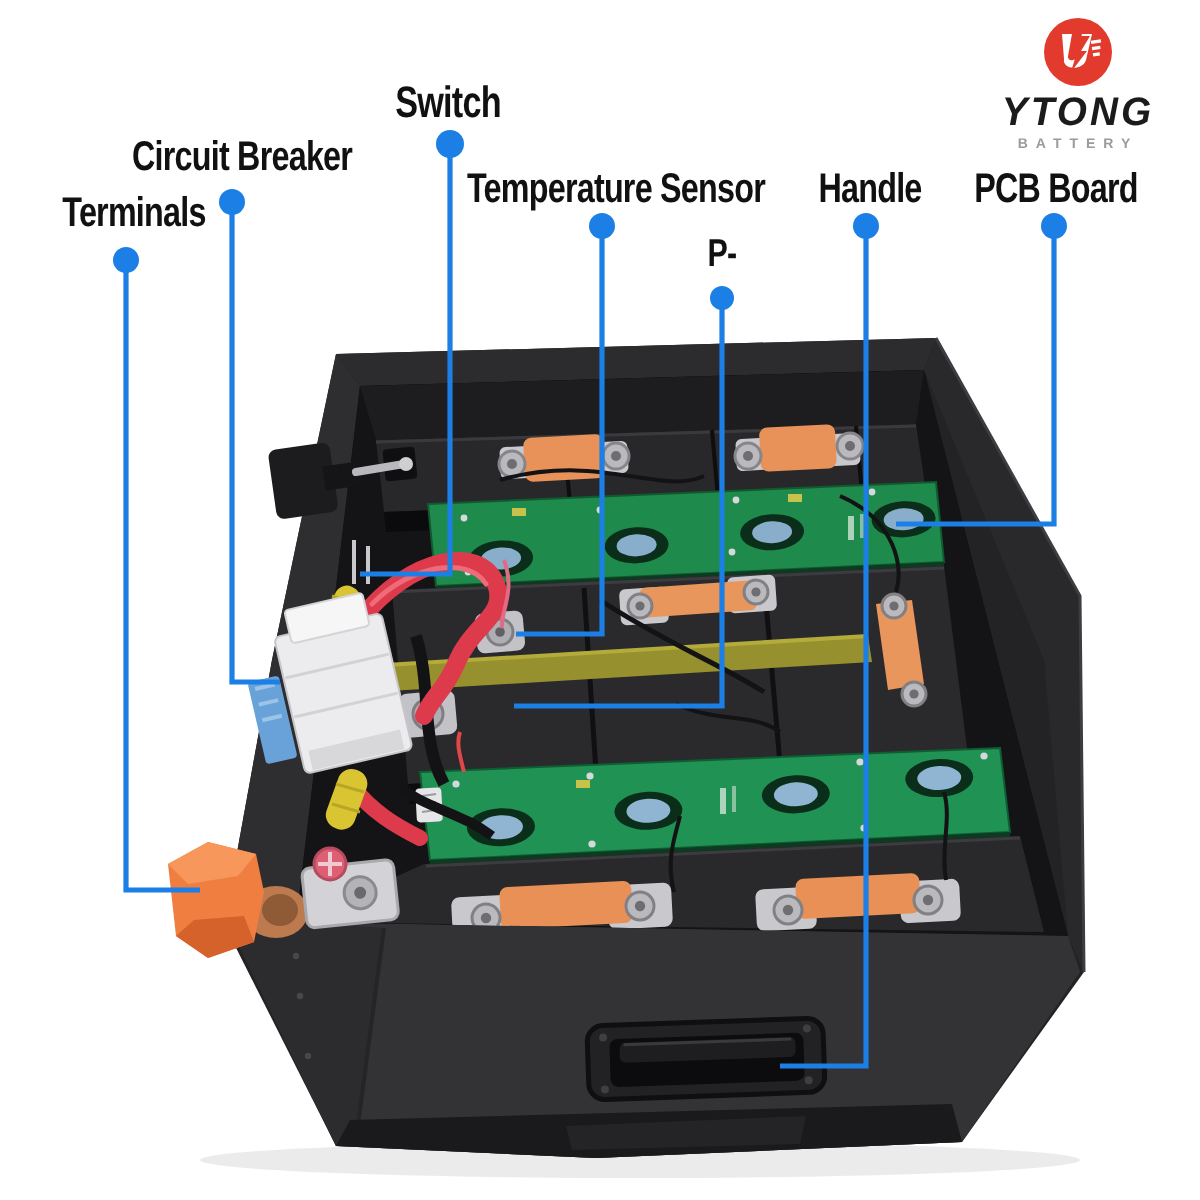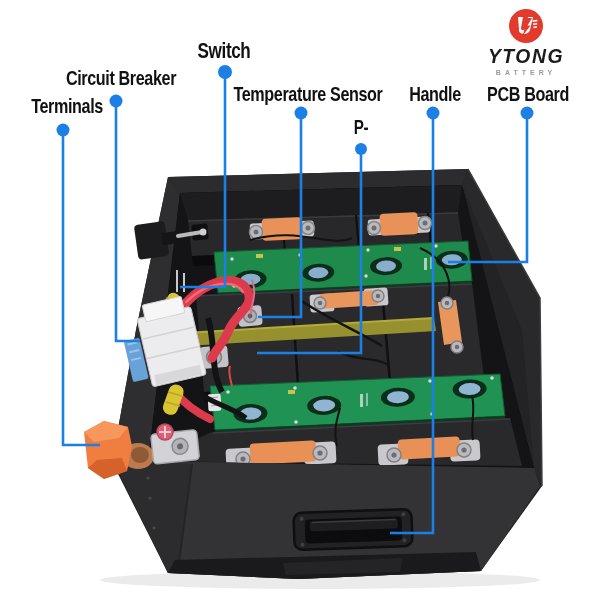--- a/index.html
+++ b/index.html
@@ -8,21 +8,21 @@
     font-family:"Liberation Sans",sans-serif;
   }
   .stage svg.scene{position:absolute;left:0;top:0;}
   .callout-label{
     position:absolute;transform:translateX(-50%) scale(.95,1.22);
     font-weight:bold;color:#111;white-space:nowrap;
     font-size:17px;letter-spacing:-0.4px;line-height:1;
   }
   .callout-label.small{font-size:16px;}
   .callout-label.big{font-size:18px;}
-  .logo{position:absolute;top:7px;left:476px;width:100px;text-align:center;}
+  .logo{position:absolute;top:7px;left:489px;width:100px;text-align:center;}
   .logo-mark{display:block;margin:0 auto;}
   .logo-name{
     font-weight:bold;font-style:italic;font-size:19px;letter-spacing:1.5px;
     color:#1b1b1b;line-height:1;margin-top:2px;transform:scale(1.02,1.05);
   }
   .logo-sub{
     font-weight:bold;font-size:7px;letter-spacing:4px;color:#9b9b9b;
     line-height:1;margin-top:3px;
   }
 </style>

